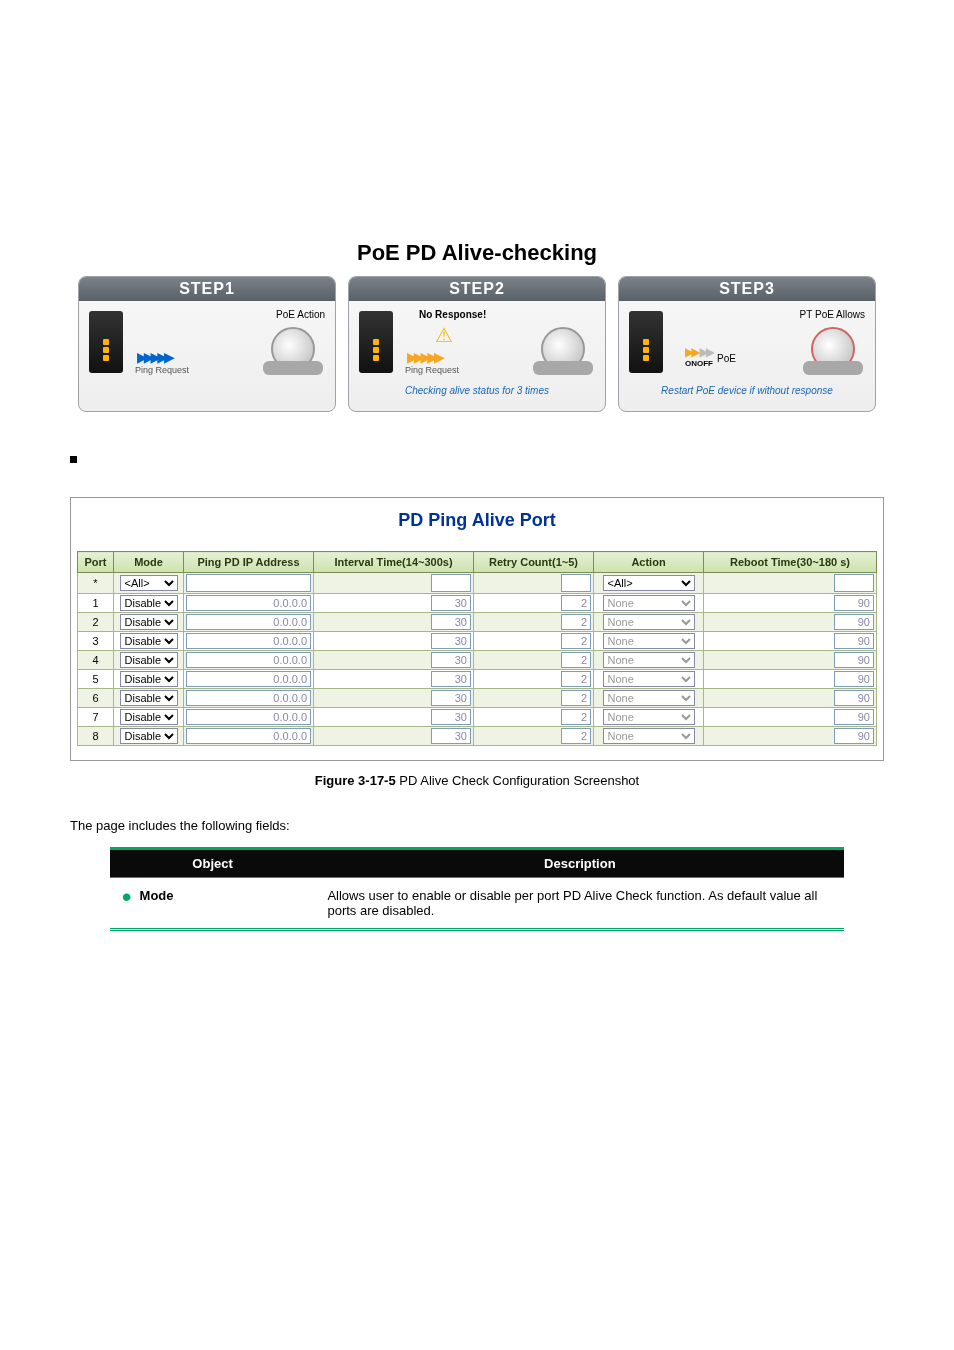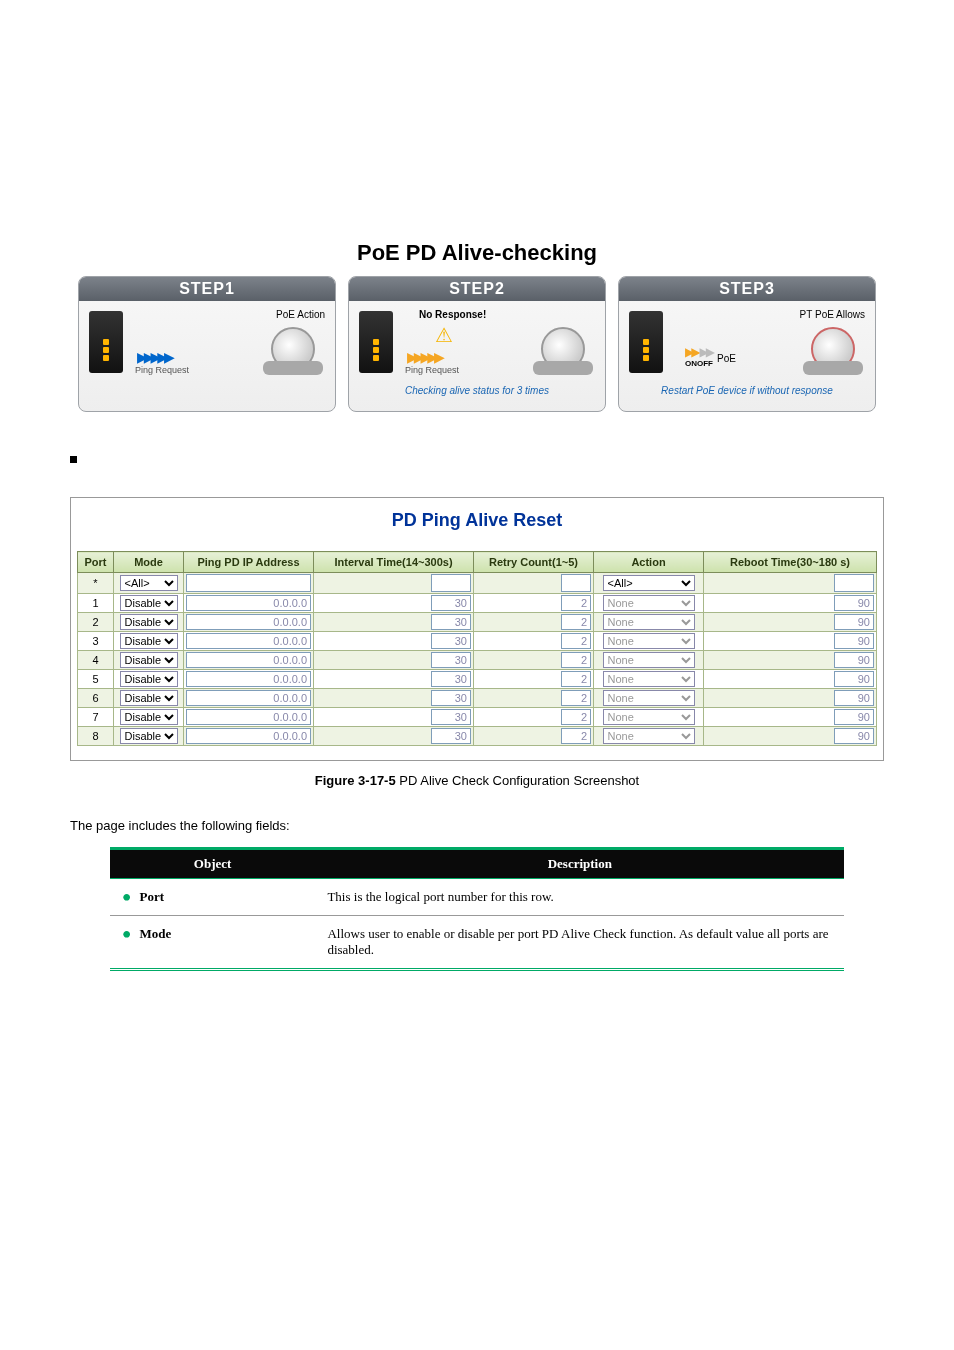--- a/index.html
+++ b/index.html
@@ -134,21 +134,20 @@
     font-size:11px; padding:1px 12px; border:1px solid #777; border-radius:2px;
     background:linear-gradient(#fff,#ddd); margin:0 3px; cursor:pointer;
   }
   .fig-caption { text-align:center; font-size:13px; margin:12px 0 30px 0; }
   .desc-line { margin: 0 20px 14px 20px; font-size:13px; }
   table.obj-table {
     width: 86%;
     margin: 0 auto;
     border-collapse: collapse;
     font-size: 13px;
-    font-family: Liberation Serif, serif;
   }
   table.obj-table thead tr { background:#222; }
   table.obj-table thead th {
     background:#0a0a0a; color:#fff; font-weight:bold; text-align:center;
     padding:6px 10px; border-top:3px solid #0a6; border-bottom:1px solid #0a6;
   }
   table.obj-table td {
     padding:10px 12px; vertical-align: top;
     border-bottom:1px solid #999;
   }
@@ -212,21 +211,21 @@
       <div class="cam-img" style="border:2px solid #c66;"></div>
       <div class="cam-base"></div>
       <div class="caption-it">Restart PoE device if without response</div>
     </div>
   </div>
 </div>
 
 <div style="margin-left:20px;"><span class="bullet"></span></div>
 
 <div class="config-box">
-  <div class="config-title">PD Ping Alive Reset</div>
+  <div class="config-title">PD Ping Alive Port</div>
   <table class="ping-table">
     <thead>
       <tr>
         <th>Port</th>
         <th>Mode</th>
         <th>Ping PD IP Address</th>
         <th>Interval Time(14~300s)</th>
         <th>Retry Count(1~5)</th>
         <th>Action</th>
         <th>Reboot Time(30~180 s)</th>
@@ -381,21 +380,17 @@
 
 <table class="obj-table">
   <thead>
     <tr>
       <th style="width:28%;">Object</th>
       <th>Description</th>
     </tr>
   </thead>
   <tbody id="obj-tbody">
       <tr>
-    <td><span class="obj-dot">•</span><b>Port</b></td>
-    <td>This is the logical port number for this row.</td>
-  </tr>
-      <tr>
     <td><span class="obj-dot">•</span><b>Mode</b></td>
     <td>Allows user to enable or disable per port PD Alive Check function. As default value all ports are disabled.</td>
   </tr>
     </tbody>
 </table>
 
 </body></html>

